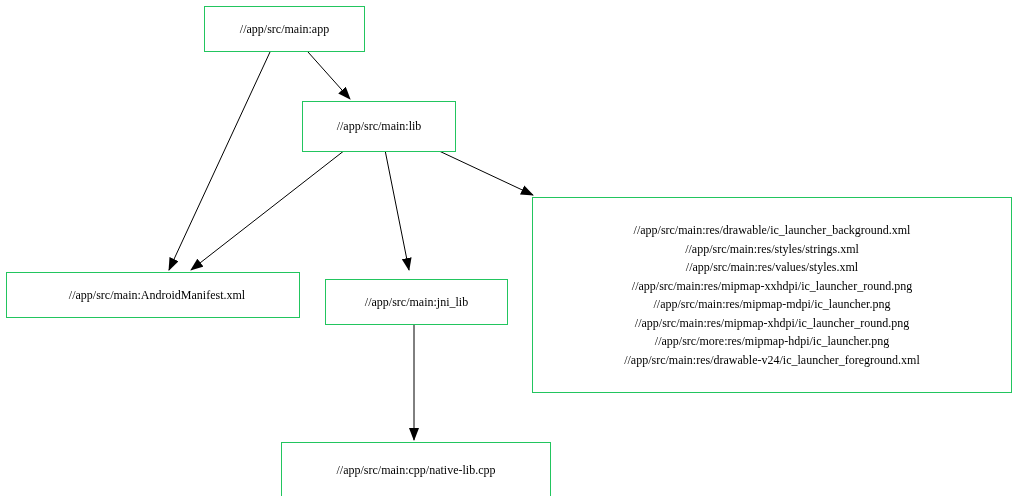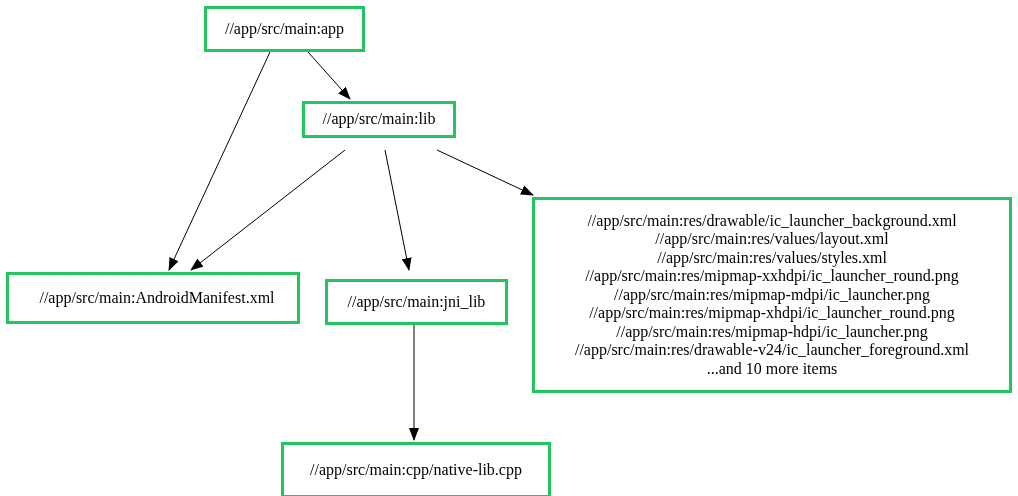--- a/index.html
+++ b/index.html
@@ -19,26 +19,26 @@
   #edges {
     position: absolute;
     left: 0;
     top: 0;
     width: 1018px;
     height: 496px;
   }
   .node {
     position: absolute;
     background: #ffffff;
-    border: 3px solid #22c55e;
+    border: 1px solid #22c55e;
     display: flex;
     align-items: center;
     justify-content: center;
     text-align: center;
-    font-size: 16px;
+    font-size: 12px;
     line-height: 18.5px;
     box-sizing: border-box;
     white-space: nowrap;
   }
   .node.multiline {
     flex-direction: column;
   }
   .edge-line {
     stroke: #000000;
     stroke-width: 1;
@@ -61,41 +61,40 @@
     <line class="edge-line" x1="345" y1="150" x2="191" y2="270" marker-end="url(#arrow)"></line>
     <line class="edge-line" x1="385" y1="150" x2="409" y2="270" marker-end="url(#arrow)"></line>
     <line class="edge-line" x1="437" y1="150" x2="533" y2="195" marker-end="url(#arrow)"></line>
     <line class="edge-line" x1="414" y1="318" x2="414" y2="440" marker-end="url(#arrow)"></line>
   </svg>
 
   <div class="node" style="left:204px; top:6px; width:161px; height:46px;">
     <span>//app/src/main:app</span>
   </div>
 
-  <div class="node" style="left:302px; top:101px; width:154px; height:37px;">
+  <div class="node" style="left:302px; top:101px; width:154px; height:51px;">
     <span>//app/src/main:lib</span>
   </div>
 
-  <div class="node" style="left:6px; top:272px; width:294px; height:52px;padding-left:8px;">
+  <div class="node" style="left:6px; top:272px; width:294px; height:46px;padding-left:8px;">
     <span>//app/src/main:AndroidManifest.xml</span>
   </div>
 
   <div class="node" style="left:325px; top:272px; width:183px; height:46px;margin-top:7px;">
     <span>//app/src/main:jni_lib</span>
   </div>
 
   <div class="node multiline" style="left:532px; top:197px; width:480px; height:196px;">
     <div>//app/src/main:res/drawable/ic_launcher_background.xml</div>
-    <div>//app/src/main:res/values/layout.xml</div>
+    <div>//app/src/main:res/styles/strings.xml</div>
     <div>//app/src/main:res/values/styles.xml</div>
     <div>//app/src/main:res/mipmap-xxhdpi/ic_launcher_round.png</div>
     <div>//app/src/main:res/mipmap-mdpi/ic_launcher.png</div>
     <div>//app/src/main:res/mipmap-xhdpi/ic_launcher_round.png</div>
-    <div>//app/src/main:res/mipmap-hdpi/ic_launcher.png</div>
+    <div>//app/src/more:res/mipmap-hdpi/ic_launcher.png</div>
     <div>//app/src/main:res/drawable-v24/ic_launcher_foreground.xml</div>
-    <div>...and 10 more items</div>
   </div>
 
   <div class="node" style="left:281px; top:442px; width:270px; height:56px;">
     <span>//app/src/main:cpp/native-lib.cpp</span>
   </div>
 
 </div>
 
 </body></html>

